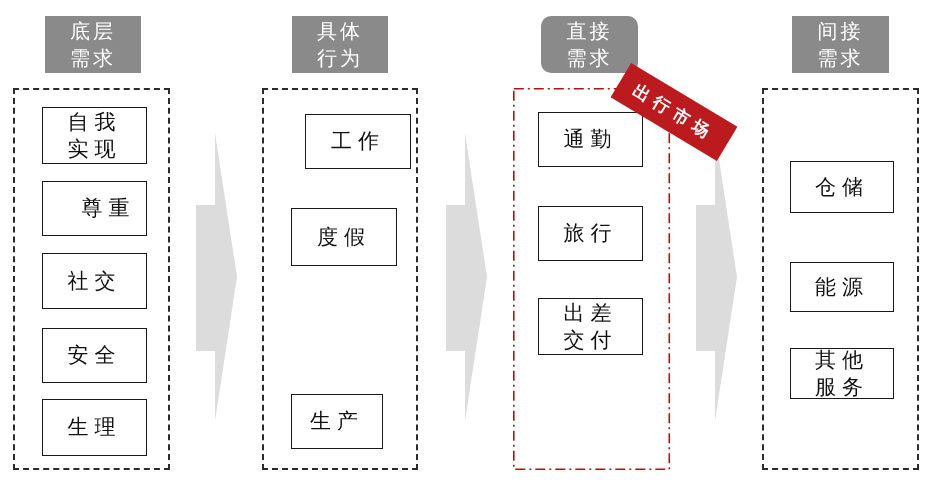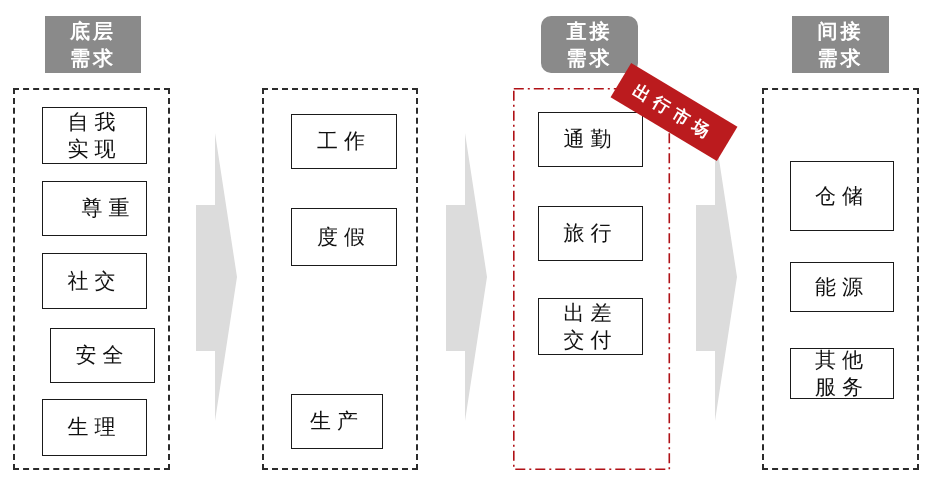--- a/index.html
+++ b/index.html
@@ -25,21 +25,21 @@
     stroke: var(--highlight-border, #b01116);
     stroke-width: 1.6;
     stroke-dasharray: 10 4 2 4;
   }
 
   .header {
     position: absolute;
     z-index: 2;
     background: var(--header-bg, #8a8a8a);
     color: #ffffff;
-    font-weight: bold;
+    font-weight: normal;
     font-size: 20px;
     line-height: 27px;
     letter-spacing: 3px;
     text-align: left;
     white-space: pre-line;
     display: flex;
     align-items: center;
     justify-content: center;
   }
 
@@ -87,54 +87,56 @@
 
   #header-1 { left: 45px;  top: 16px; width: 96px; height: 57px; }
   #header-2 { left: 292px; top: 16px; width: 96px; height: 57px; }
   #header-3 { left: 541px; top: 16px; width: 97px; height: 57px; border-radius: 10px; }
   #header-4 { left: 792px; top: 16px; width: 97px; height: 57px; }
 
   
   #p1b1 { left: 27px; top: 17px;  width: 105px; height: 57px; }
   #p1b2 { left: 27px; top: 91px;  width: 105px; height: 55px; padding-left: 28px; }
   #p1b3 { left: 27px; top: 163px; width: 105px; height: 56px; }
-  #p1b4 { left: 27px; top: 238px; width: 105px; height: 55px; margin-left: 8px; }
+  #p1b4 { left: 27px; top: 238px; width: 105px; height: 55px; }
   #p1b5 { left: 27px; top: 309px; width: 105px; height: 57px; }
 
   
-  #p2b1 { left: 27px; top: 24px;  width: 106px; height: 55px; text-align: right; }
+  #p2b1 { left: 41px; top: 24px;  width: 106px; height: 55px; text-align: right; }
   #p2b2 { left: 27px; top: 118px; width: 106px; height: 58px; }
   #p2b3 { left: 27px; top: 211px; width: 106px; height: 54px; }
   #p2b4 { left: 27px; top: 304px; width: 92px; height: 55px; }
 
   
   #p3b1 { left: 25px; top: 24px;  width: 105px; height: 55px; }
   #p3b2 { left: 25px; top: 118px; width: 105px; height: 55px; }
   #p3b3 { left: 25px; top: 210px; width: 105px; height: 57px; }
   #p3b4 { left: 25px; top: 304px; width: 105px; height: 55px; }
 
   
-  #p4b1 { left: 26px; top: 71px;  width: 104px; height: 70px; }
+  #p4b1 { left: 26px; top: 71px;  width: 104px; height: 52px; }
   #p4b2 { left: 26px; top: 164px; width: 104px; height: 50px; margin-top: 8px; }
   #p4b3 { left: 26px; top: 258px; width: 104px; height: 51px; }
 </style>
 </head>
 <body>
 
 <div id="stage">
 
   <svg class="svg-layer" width="937" height="491" viewBox="0 0 937 491">
     <polygon class="arrow" points="196,205 215,205 215,133 237,277 215,421 215,351 196,351"></polygon>
     <polygon class="arrow" points="446,205 465,205 465,133 487,277 465,421 465,351 446,351"></polygon>
     <polygon class="arrow" points="696,205 715,205 715,133 737,277 715,421 715,351 696,351"></polygon>
     <rect class="hl-rect" x="513.8" y="88.8" width="155.5" height="380.5"></rect>
   </svg>
 
   <div class="header" id="header-1">底层
 需求</div>
+  <div class="header" id="header-2">具体
+行为</div>
   <div class="header" id="header-3">直接
 需求</div>
   <div class="header" id="header-4">间接
 需求</div>
 
   <div class="panel dashed" id="panel-1">
     <div class="nbox" id="p1b1">自我
 实现</div>
     <div class="nbox" id="p1b2">尊重</div>
     <div class="nbox" id="p1b3">社交</div>

